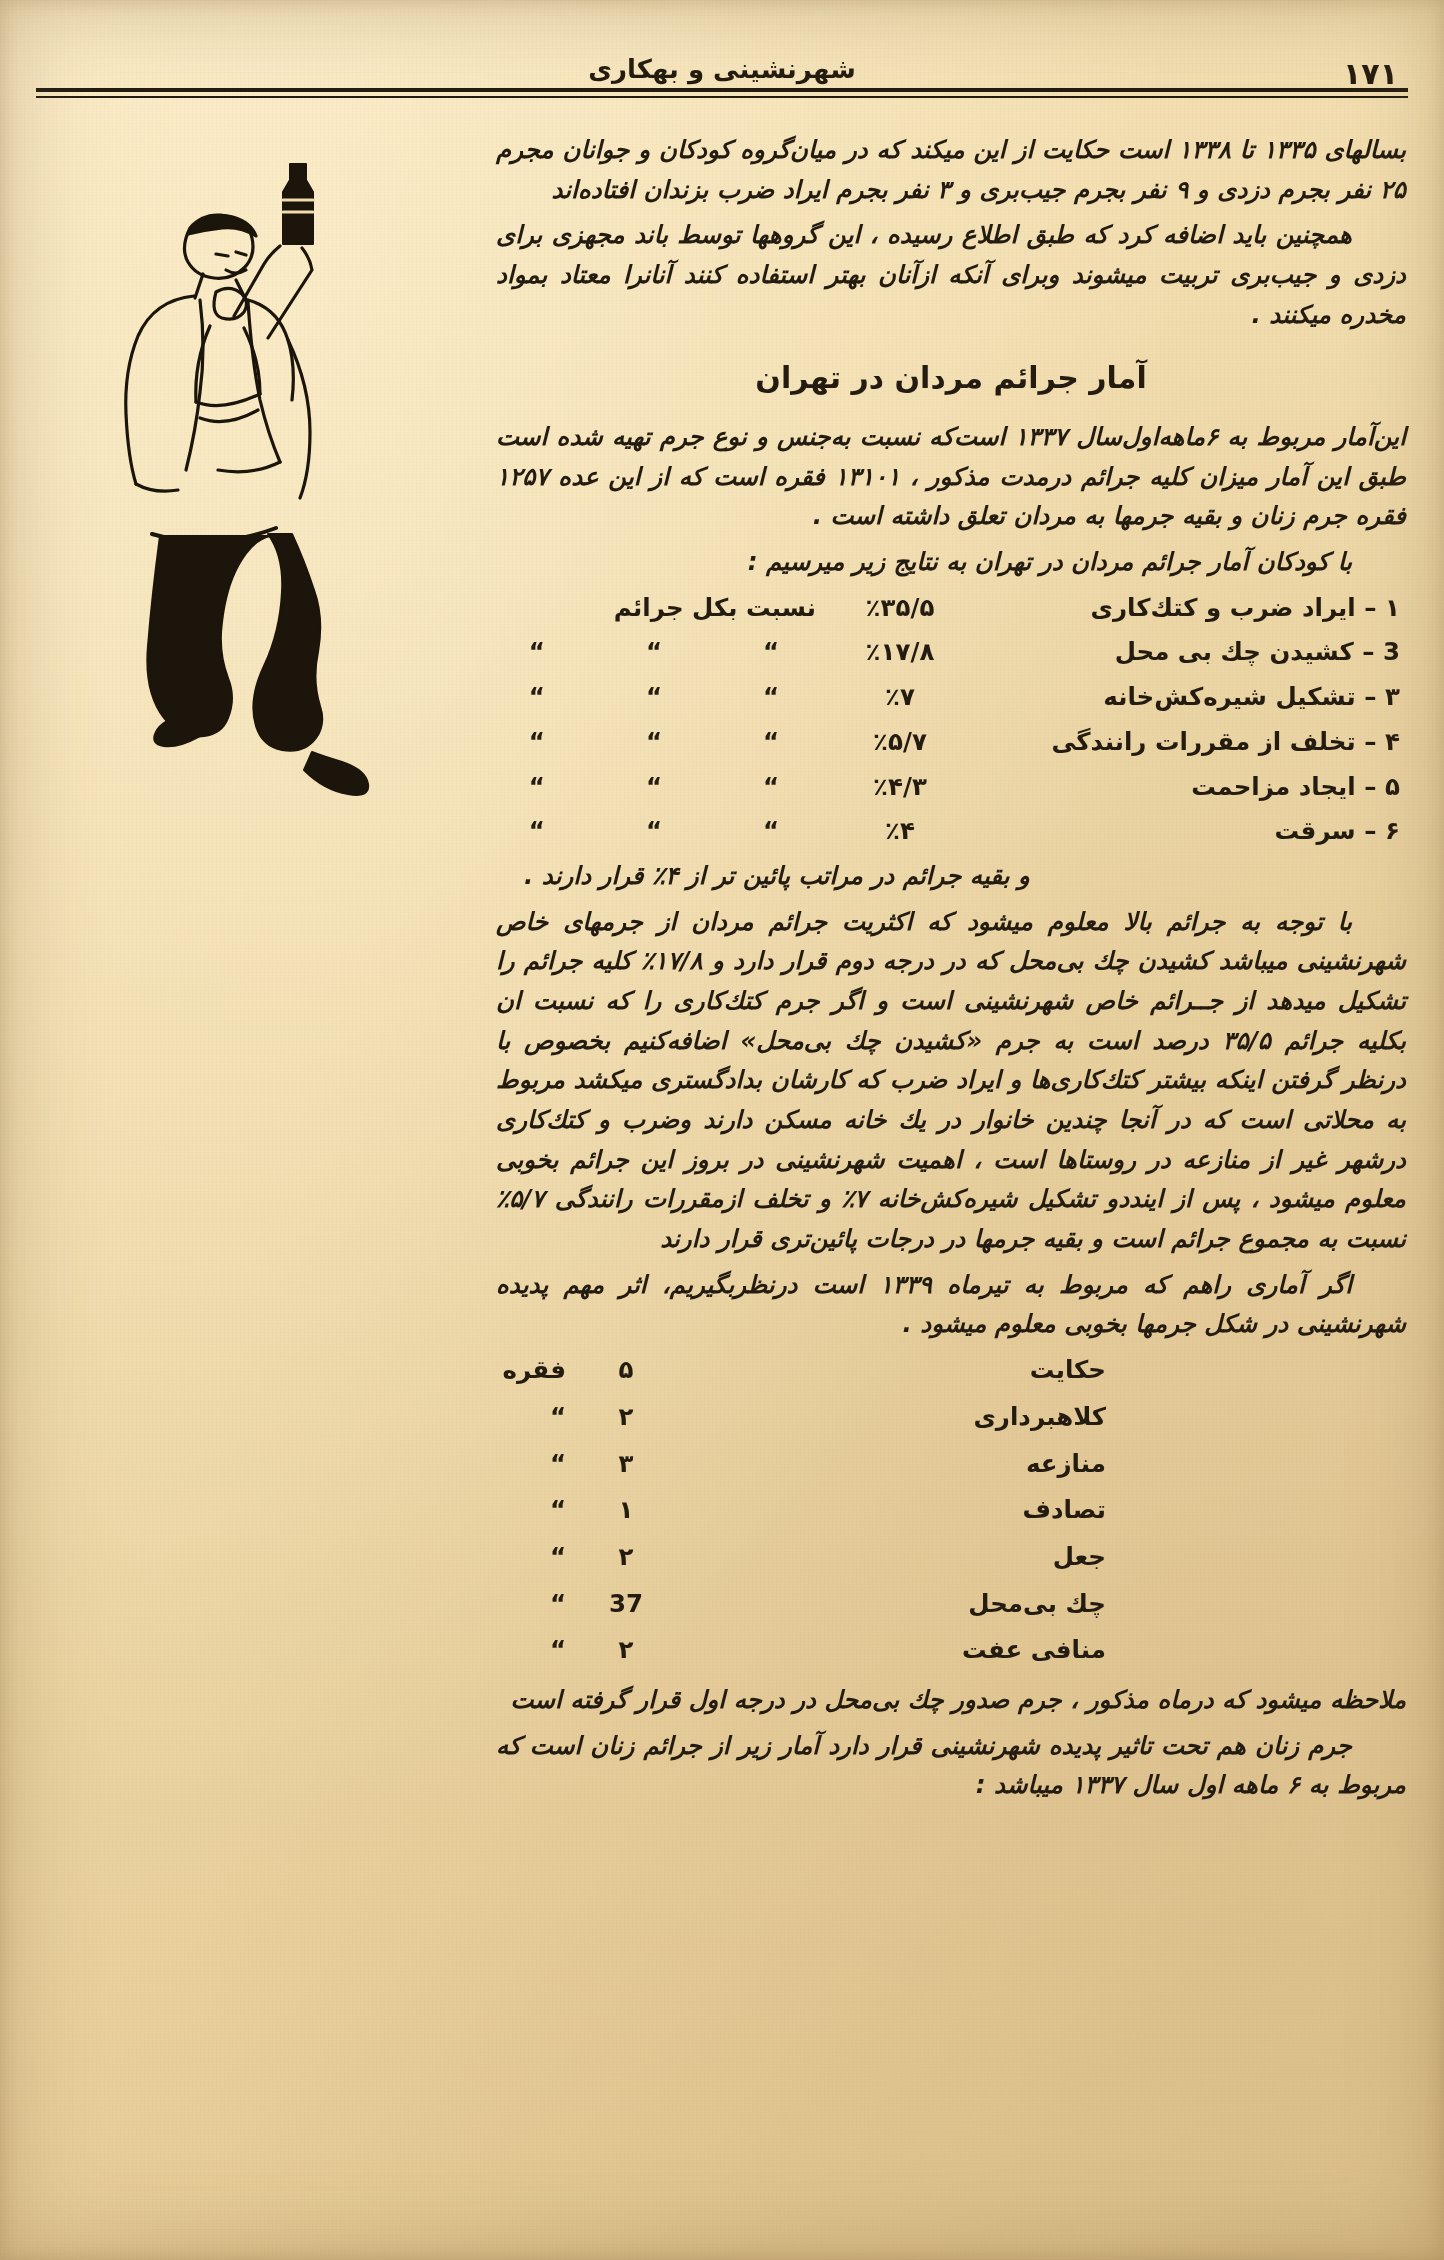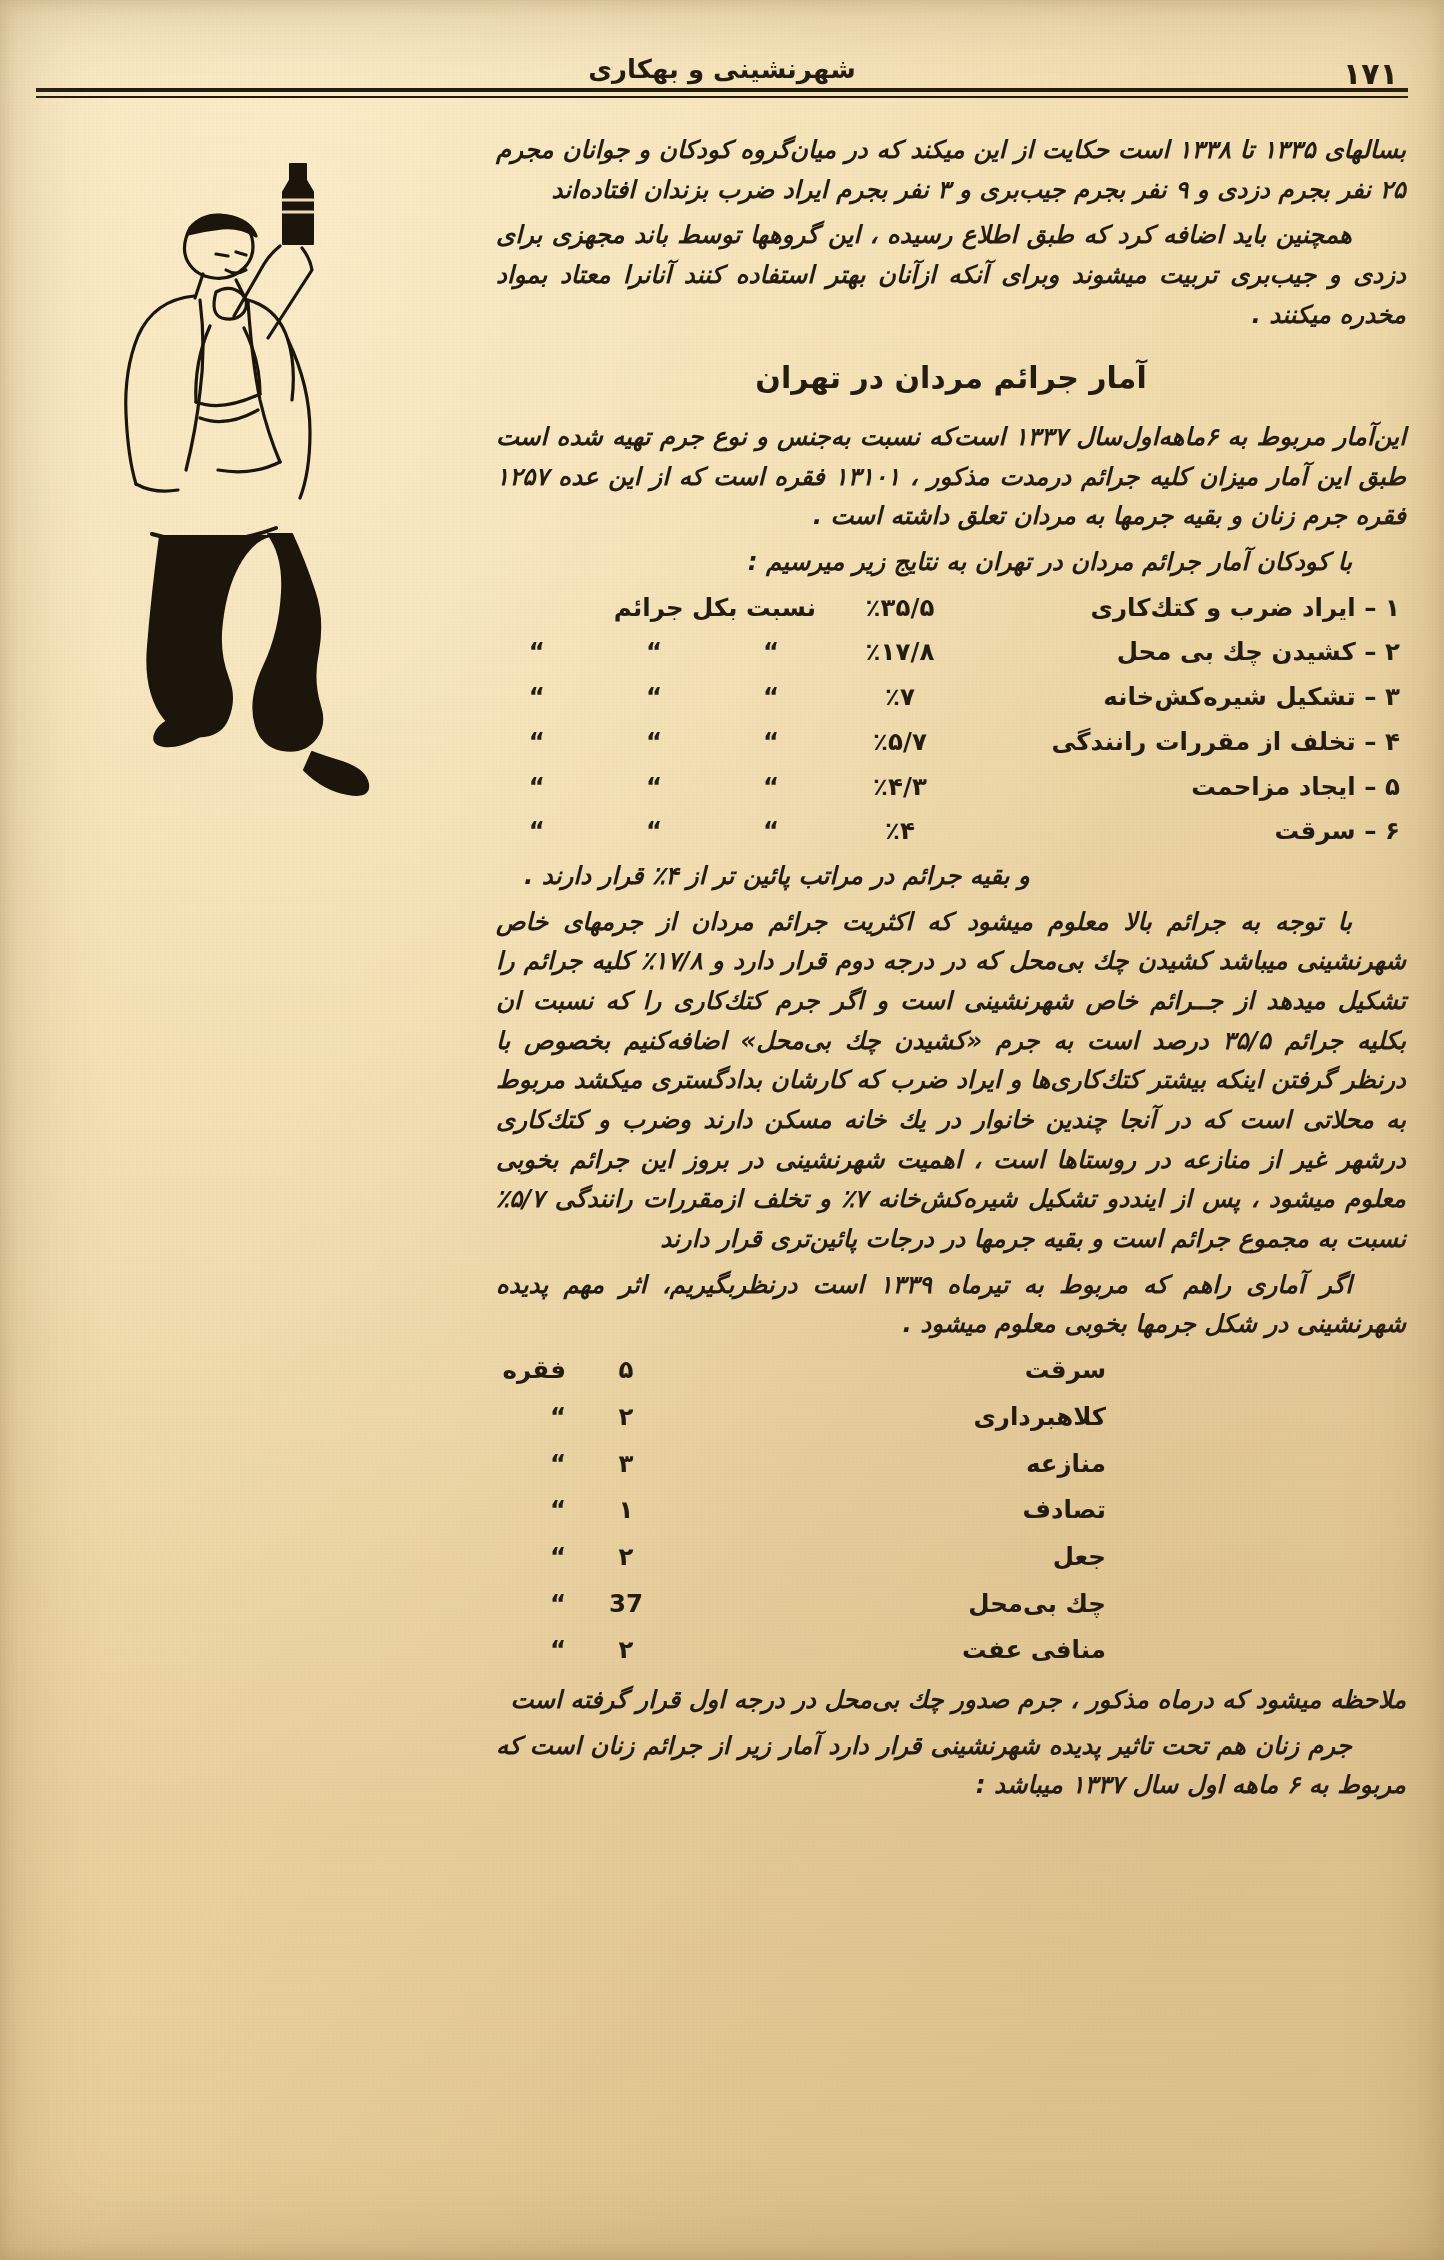--- a/index.html
+++ b/index.html
@@ -245,21 +245,21 @@
     <p>این‌آمار مربوط به ۶ماهه‌اول‌سال ۱۳۳۷ است‌که نسبت به‌جنس و نوع جرم تهیه شده است طبق این آمار میزان کلیه جرائم درمدت مذکور ، ۱۳۱۰۱ فقره است که از این عده ۱۲۵۷ فقره جرم زنان و بقیه جرمها به مردان تعلق داشته است .</p>
     <p class="indent">با کودکان آمار جرائم مردان در تهران به نتایج زیر میرسیم :</p>
 
     <div class="stat-list">
       <div class="stat-row">
         <div class="stat-label">۱ – ایراد ضرب و کتك‌کاری</div>
         <div class="stat-pct">٪۳۵/۵</div>
         <div class="stat-note first">نسبت بکل جرائم</div>
       </div>
       <div class="stat-row">
-        <div class="stat-label">۲ – کشیدن چك بی محل</div>
+        <div class="stat-label">3 – کشیدن چك بی محل</div>
         <div class="stat-pct">٪۱۷/۸</div>
         <div class="stat-note">“&nbsp;&nbsp;“&nbsp;&nbsp;“</div>
       </div>
       <div class="stat-row">
         <div class="stat-label">۳ – تشکیل شیره‌کش‌خانه</div>
         <div class="stat-pct">٪۷</div>
         <div class="stat-note">“&nbsp;&nbsp;“&nbsp;&nbsp;“</div>
       </div>
       <div class="stat-row">
         <div class="stat-label">۴ – تخلف از مقررات رانندگی</div>
@@ -278,21 +278,21 @@
       </div>
     </div>
 
     <p style="text-align:left;padding-left:28px;">و بقیه جرائم در مراتب پائین تر از ۴٪ قرار دارند .</p>
 
     <p class="indent">با توجه به جرائم بالا معلوم میشود که اکثریت جرائم مردان از جرمهای خاص شهرنشینی میباشد کشیدن چك بی‌محل که در درجه دوم قرار دارد و ۱۷/۸٪ کلیه جرائم را تشکیل میدهد از جــرائم خاص شهرنشینی است و اگر جرم کتك‌کاری را که نسبت ‌ان بکلیه جرائم ۳۵/۵ درصد است به جرم «کشیدن چك بی‌محل» اضافه‌کنیم بخصوص با درنظر گرفتن اینکه بیشتر کتك‌کاری‌ها و ایراد ضرب که کارشان بدادگستری میکشد مربوط به محلاتی است که در آنجا چندین خانوار در یك خانه مسکن دارند وضرب و کتك‌کاری درشهر غیر از منازعه در روستاها است ، اهمیت شهرنشینی در بروز این جرائم بخوبی معلوم میشود ، پس از اینددو تشکیل شیره‌کش‌خانه ۷٪ و تخلف ازمقررات رانندگی ۵/۷٪ نسبت به مجموع جرائم است و بقیه جرمها در درجات پائین‌تری قرار دارند</p>
     <p class="indent">اگر آماری راهم که مربوط به تیرماه ۱۳۳۹ است درنظربگیریم، اثر مهم پدیده شهرنشینی در شکل جرمها بخوبی معلوم میشود .</p>
 
     <div class="count-list">
       <div class="count-row">
-        <div class="count-label">سرقت</div>
+        <div class="count-label">حکایت</div>
         <div class="count-num">۵</div>
         <div class="count-unit">فقره</div>
       </div>
       <div class="count-row">
         <div class="count-label">کلاهبرداری</div>
         <div class="count-num">۲</div>
         <div class="count-unit">“</div>
       </div>
       <div class="count-row">
         <div class="count-label">منازعه</div>

